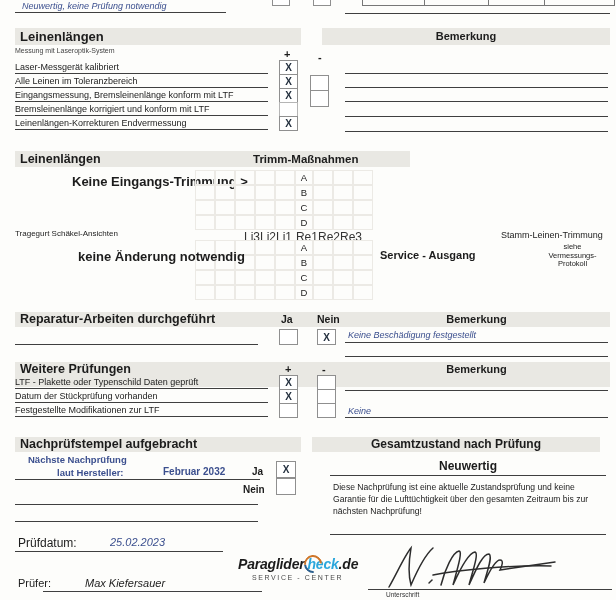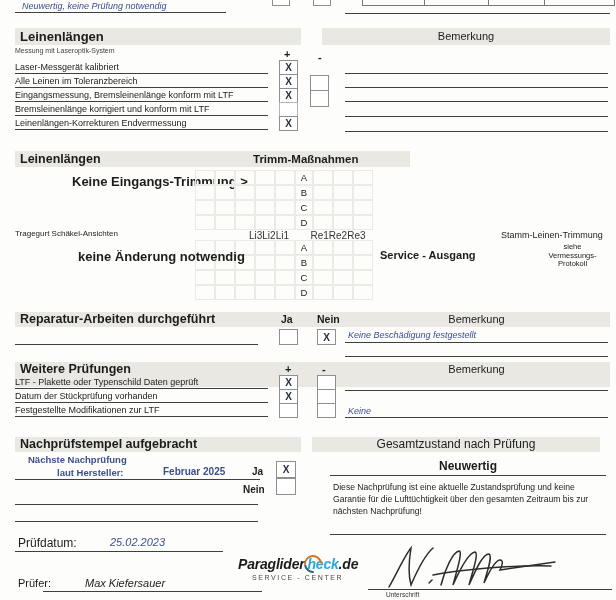--- a/index.html
+++ b/index.html
@@ -9,26 +9,26 @@
   .bar{position:absolute;background:#e9e8e3;}
   .ln{position:absolute;height:0;border-top:1.4px solid #3f3f3f;}
   .box{position:absolute;border:1.4px solid #8f8f8f;background:#fff;font-weight:700;
        font-size:10px;display:flex;align-items:center;justify-content:center;color:#24303f;}
   .rlabel{position:absolute;text-align:left;font-size:9px;line-height:12px;}
   .b{font-weight:700}
   .i{font-style:italic}
   .blue{color:#3b4f8e}
   .small{font-size:7px;color:#444}
   .hdr{font-size:12.5px;font-weight:700;line-height:15px;padding-left:5px}
-  .bem{font-size:11px;font-weight:400;text-align:center;width:100%;line-height:15px}
+  .bem{font-size:11px;font-weight:700;text-align:center;width:100%;line-height:15px}
   .grid{position:absolute;display:grid;grid-auto-rows:15px;}
   .grid .c{border:0.7px solid #eceae5;}
   .grid .lt{border:0.7px solid #eceae5;font-size:9.5px;display:flex;align-items:center;
             justify-content:center;color:#222;}
-  .colhdr{position:absolute;display:flex;justify-content:center;font-size:10px;color:#333}
+  .colhdr{position:absolute;display:flex;justify-content:flex-end;font-size:12px;color:#333}
   .para{position:absolute;font-size:8.6px;line-height:12px;color:#222;white-space:normal}
   .logo-main{font-size:14px;font-weight:700;font-style:italic;letter-spacing:-0.2px}
   .logo-cwrap{position:relative;display:inline-block;padding-left:3px}
   .logo-ring{position:absolute;left:0;top:-1px;width:14px;height:14px;border-radius:50%;
              border:2.2px solid #cf7629;border-bottom-color:#2c608e;border-right-color:transparent;
              transform:rotate(40deg)}
   .logo-heck{color:#2ba7dc}
   .logo-sub{font-size:7px;letter-spacing:1.6px;color:#4a4a4a;margin-top:2px;margin-left:14px;
             font-style:normal;font-weight:400}
   svg.sig path{fill:none;stroke:#2d2d2d;stroke-width:1.5;stroke-linecap:round}
@@ -236,21 +236,21 @@
 
 <div class="bar" style="left:15px;top:437px;width:286px;height:15px">
   <div class="hdr">Nachprüfstempel aufgebracht</div>
 </div>
 <div class="bar" style="left:312px;top:437px;width:288px;height:15px">
   <div class="bem" style="font-size:12px">Gesamtzustand nach Prüfung</div>
 </div>
 
 <div class="t b blue" style="left:28px;top:454px;font-size:9.5px">Nächste Nachprüfung</div>
 <div class="t b blue" style="left:57px;top:467px;font-size:9.5px">laut Hersteller:</div>
-<div class="t b blue" style="left:163px;top:466px;font-size:10px">Februar  2025</div>
+<div class="t b blue" style="left:163px;top:466px;font-size:10px">Februar  2032</div>
 <div class="t b" style="left:252px;top:466px;font-size:10px">Ja</div>
 <div class="box" style="left:276px;top:461px;width:18px;height:15px">X</div>
 <div class="ln" style="left:15px;top:479px;width:245px"></div>
 <div class="t b" style="left:243px;top:484px;font-size:10px">Nein</div>
 <div class="box" style="left:276px;top:478px;width:18px;height:15px"></div>
 
 <div class="t b" style="left:330px;top:459px;width:276px;text-align:center;font-size:12px">Neuwertig</div>
 <div class="ln" style="left:330px;top:475px;width:276px"></div>
 <div class="para" style="left:333px;top:481px;width:272px">Diese Nachprüfung ist eine aktuelle Zustandsprüfung und keine Garantie für die Lufttüchtigkeit über den gesamten Zeitraum bis zur nächsten Nachprüfung!</div>
 <div class="ln" style="left:330px;top:534px;width:276px"></div>

